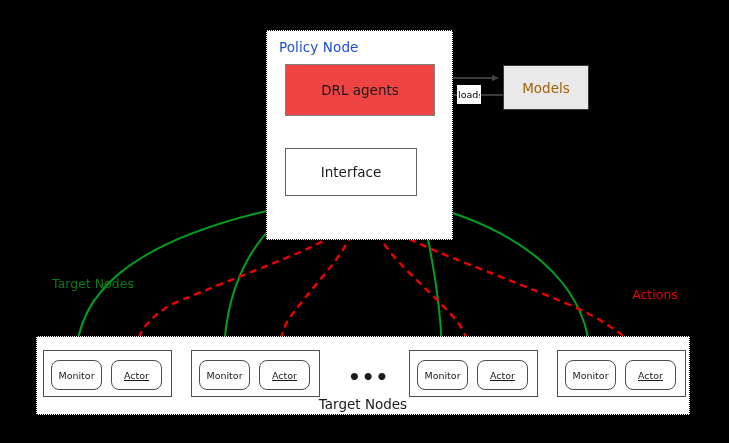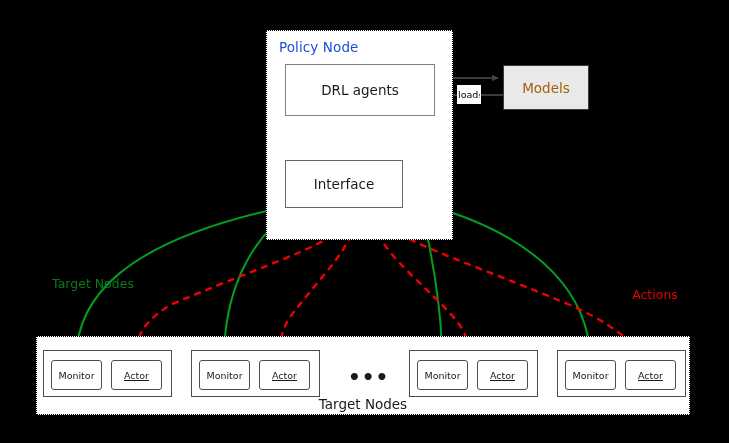--- a/index.html
+++ b/index.html
@@ -50,37 +50,36 @@
     color: #1d4ed8;
     letter-spacing: 0.1px;
   }
 
   
   #drl-agents {
     left: 285px;
     top: 64px;
     width: 150px;
     height: 52px;
-    background: #ffffff;
+    background: #ef4444;
     border: 1px solid #808080;
     font-size: 13.5px;
     color: #1a1a1a;
   }
 
   
   #interface-box {
     left: 285px;
     top: 148px;
-    width: 118px;
+    width: 132px;
     height: 48px;
     background: #ffffff;
     border: 1px solid #666666;
     font-size: 13.5px;
     color: #1a1a1a;
-    margin-top: 12px;
   }
 
   
   #models-box {
     left: 503px;
     top: 65px;
     width: 86px;
     height: 45px;
     background: #e9e9e9;
     border: 1.5px solid #3a3a3a;
@@ -132,21 +131,21 @@
     border: 1.5px solid #4d4d4d;
   }
   .leaf {
     position: absolute;
     box-sizing: border-box;
     top: 9px;
     width: 51px;
     height: 30px;
     background: #ffffff;
     border: 1.2px solid #4d4d4d;
-    border-radius: 3px;
+    border-radius: 8px;
     display: flex;
     align-items: center;
     justify-content: center;
     font-size: 9.5px;
     color: #1a1a1a;
   }
   .leaf.monitor { left: 7px; }
   .leaf.actor { left: 67px; text-decoration: underline; }
 
   #ellipsis {

